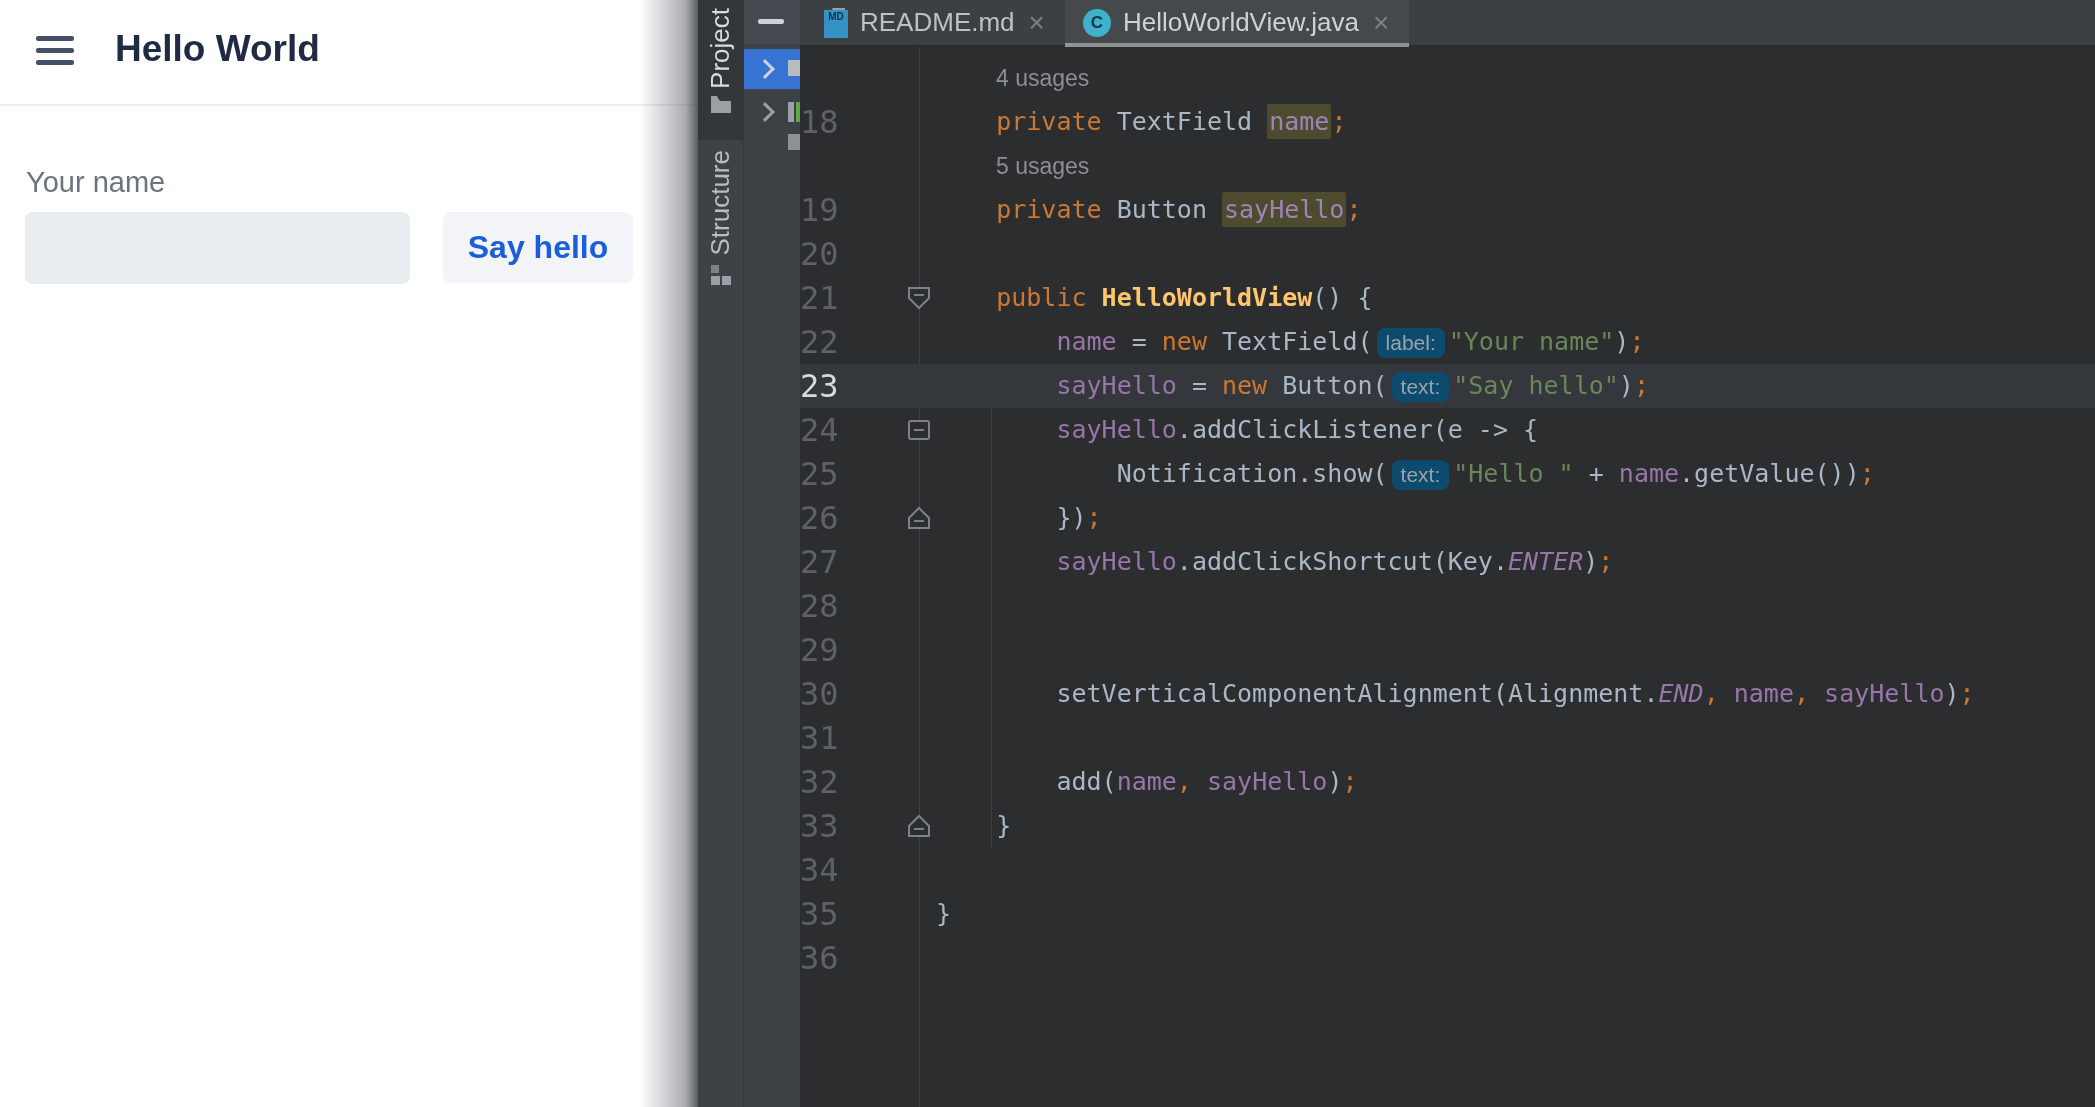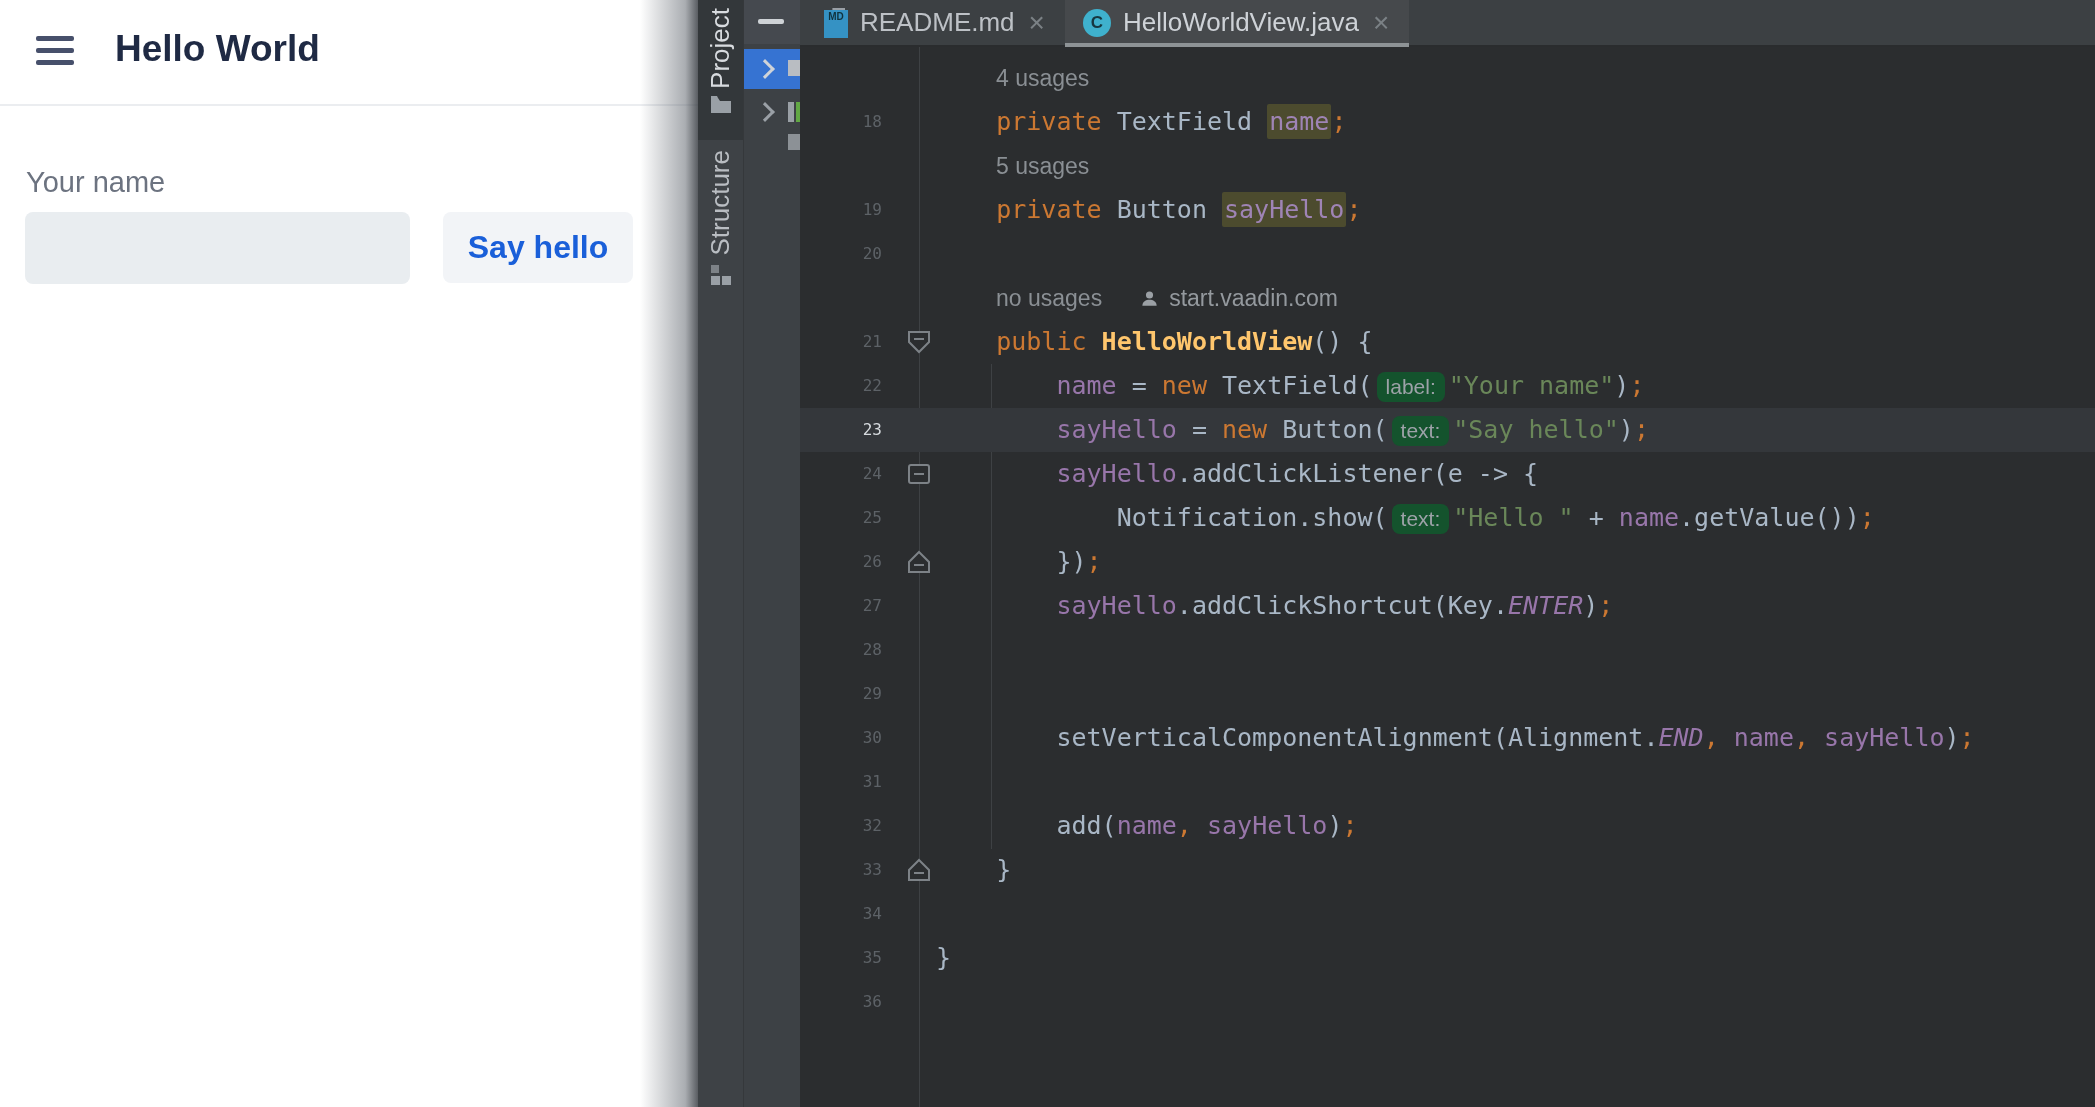--- a/index.html
+++ b/index.html
@@ -58,33 +58,33 @@
   .class-icon{width:28px;height:28px;border-radius:50%;background:#3fb1cd;color:#163740;
               font-size:17px;font-weight:700;display:flex;align-items:center;justify-content:center;}
 
   
   .editor{position:absolute;left:0;top:47px;width:1295px;height:1060px;background:#2b2d2f;overflow:hidden;}
   .sepline{position:absolute;left:119px;top:0;width:1px;height:1060px;background:#3e4144;}
   .indent-guide{position:absolute;left:191px;top:317px;width:1px;height:485px;background:#3e4144;}
   .rows{position:absolute;left:0;top:9px;width:1295px;}
   .row{position:relative;height:44px;width:1295px;white-space:nowrap;}
   .row.current{background:#34373b;}
-  .lnum{position:absolute;left:0;top:0;width:42px;text-align:right;height:44px;line-height:44px;
-        font-family:"DejaVu Sans Mono",monospace;font-size:16px;color:#5d6267;padding-left:40px;}
+  .lnum{position:absolute;left:0;top:0;width:42px;text-align:left;height:44px;line-height:44px;
+        font-family:"DejaVu Sans Mono",monospace;font-size:32px;color:#5d6267;}
   .row.current .lnum{color:#d6dade;}
   .code{position:absolute;left:136px;top:0;height:44px;line-height:44px;white-space:pre;
         font-family:"DejaVu Sans Mono",monospace;font-size:25px;color:#a9b7c6;}
   .inlay{position:absolute;top:0;height:44px;line-height:44px;font-size:23px;color:#8a8f94;
          display:flex;align-items:center;gap:10px;}
   .kw{color:#cc7832;} .fld{color:#9876aa;} .str{color:#6a8759;} .sc{color:#cc7832;}
   .decl{color:#ffc66d;font-weight:700;}
   .its{color:#a9b7c6;} .itf{font-style:italic;color:#9876aa;}
   .hl{color:#9f84b5;background:#4c4b2e;border-radius:2px;padding:3px 2px;}
   .chip{display:inline-block;font-family:"Liberation Sans",sans-serif;font-size:21px;color:#9da2a8;
-        background:#14532d;border-radius:8px;padding:1px 9px;margin:0 4px;vertical-align:baseline;line-height:28px;}
+        background:#0c4a6e;border-radius:8px;padding:1px 9px;margin:0 4px;vertical-align:baseline;line-height:28px;}
   .fold{position:absolute;left:104px;top:9px;width:30px;height:26px;}
   .person{width:19px;height:19px;flex:0 0 auto;}
 </style>
 </head>
 <body>
 
 <div class="stage">
 
   <div class="browser">
     <div class="app-header">
@@ -176,33 +176,20 @@
             </div>
             <div class="row">
               <span class="lnum">19</span>
               <span class="code">    <span class="kw">private</span><span class=""> </span><span class="">Button</span><span class=""> </span><span class="hl">sayHello</span><span class="sc">;</span></span>
             </div>
             <div class="row">
               <span class="lnum">20</span>
               <span class="code"></span>
             </div>
             <div class="row">
-              <span class="inlay" style="left: 196px;">
-                <span>no usages</span>
-                <span style="width: 18px;"></span>
-                <span style="display: inline-flex;">
-                  <svg class="person" viewBox="0 0 24 24">
-                    <circle cx="12" cy="7.5" r="4.5" fill="#9ba0a5"></circle>
-                    <path d="M3 21c0-5 4.5-7.5 9-7.5s9 2.5 9 7.5z" fill="#9ba0a5"></path>
-                  </svg>
-                </span>
-                <span style="color: rgb(148, 153, 158);">start.vaadin.com</span>
-              </span>
-            </div>
-            <div class="row">
               <span class="lnum">21</span>
               <span class="fold"><svg width="30" height="26" viewBox="0 0 30 26">
                   <polygon points="5,3 25,3 25,13 15,23 5,13" fill="#2b2d2f" stroke="#7d8287" stroke-width="2"></polygon>
                   <line x1="10" y1="10" x2="20" y2="10" stroke="#7d8287" stroke-width="2"></line>
                 </svg></span>
               <span class="code">    <span class="kw">public</span><span class=""> </span><span class="decl">HelloWorldView</span><span class="">() {</span></span>
             </div>
             <div class="row">
               <span class="lnum">22</span>
               <span class="code">        <span class="fld">name</span><span class=""> = </span><span class="kw">new</span><span class=""> TextField(</span><span class="chip">label:</span><span class="str">"Your name"</span><span class="">)</span><span class="sc">;</span></span>

